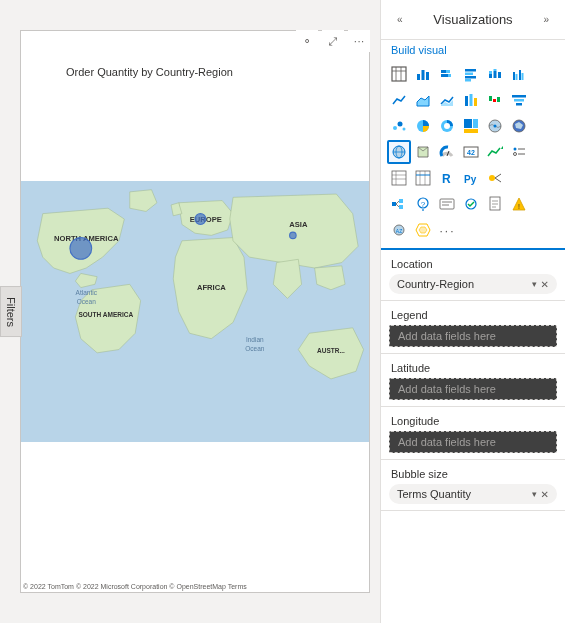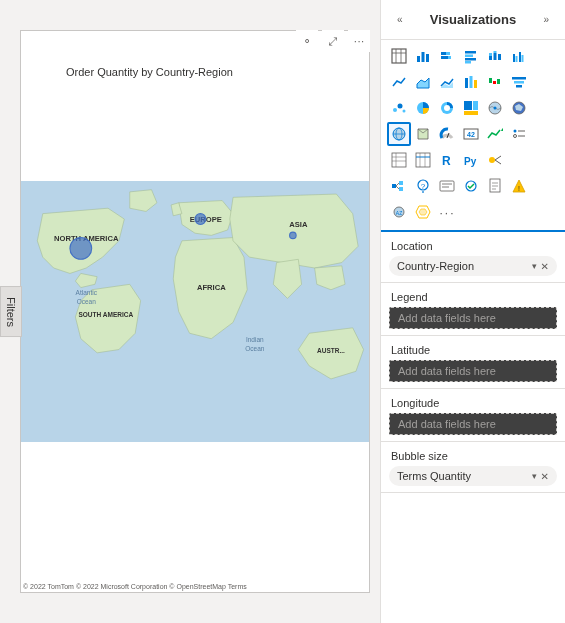--- a/index.html
+++ b/index.html
@@ -114,21 +114,21 @@
     .viz-header {
       display: flex;
       align-items: center;
       justify-content: space-between;
       padding: 8px 10px;
       border-bottom: 1px solid #e1dfdd;
     }
 
     .viz-header-title {
       font-size: 13px;
-      font-weight: 700;
+      font-weight: 400;
       color: #323130;
     }
 
     .build-visual-label {
       font-size: 11px;
       color: #0078d4;
       padding: 4px 10px 2px;
       cursor: pointer;
     }
 
@@ -304,20 +304,21 @@
 </div>
 
 <div class="right-panel">
 
   <div class="viz-header">
     <span class="collapse-btn">«</span>
     <span class="viz-header-title">Visualizations</span>
     <span class="collapse-btn">»</span>
   </div>
 
+  <div class="build-visual-label">Build visual</div>
 
   <div class="viz-icons-grid">
 
     <div class="viz-icons-row">
       <div class="viz-icon">
         <svg width="16" height="16" viewBox="0 0 16 16">
             <rect x="1" y="1" width="14" height="14" fill="none" stroke="#605e5c" stroke-width="1.2"></rect>
             <line x1="1" y1="5" x2="15" y2="5" stroke="#605e5c" stroke-width="0.8"></line>
             <line x1="5" y1="1" x2="5" y2="15" stroke="#605e5c" stroke-width="0.8"></line>
             <line x1="10" y1="1" x2="10" y2="15" stroke="#605e5c" stroke-width="0.8"></line>

